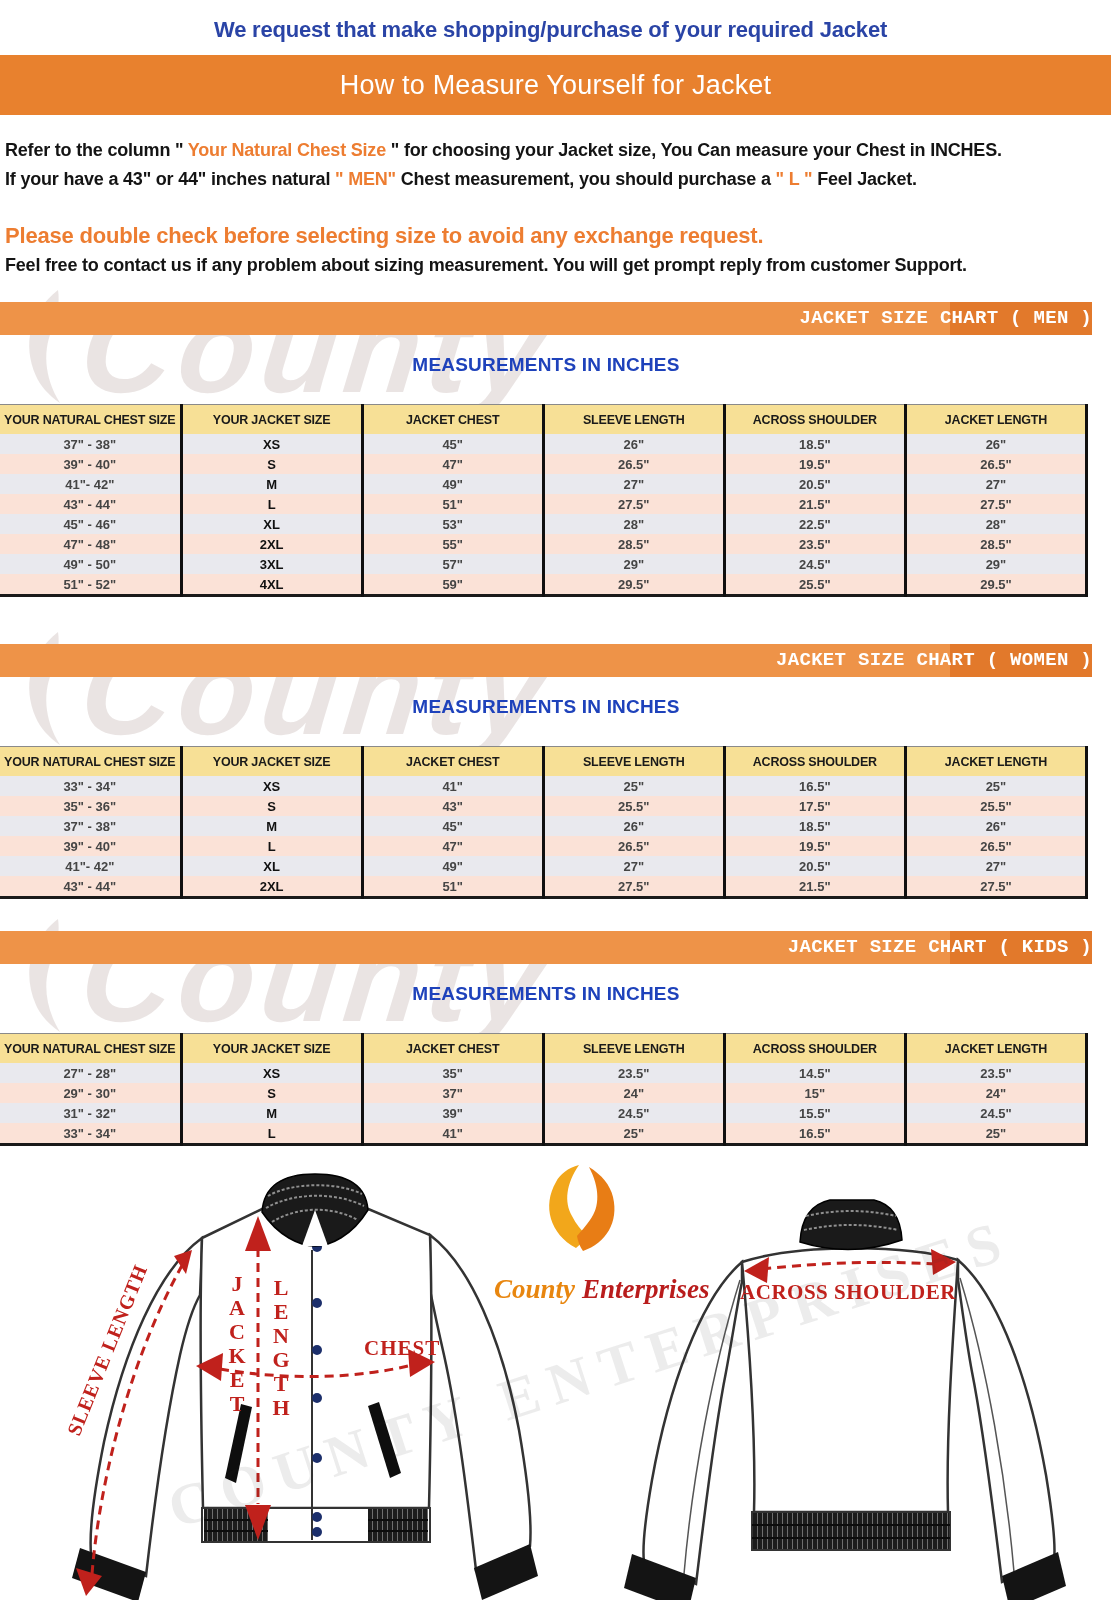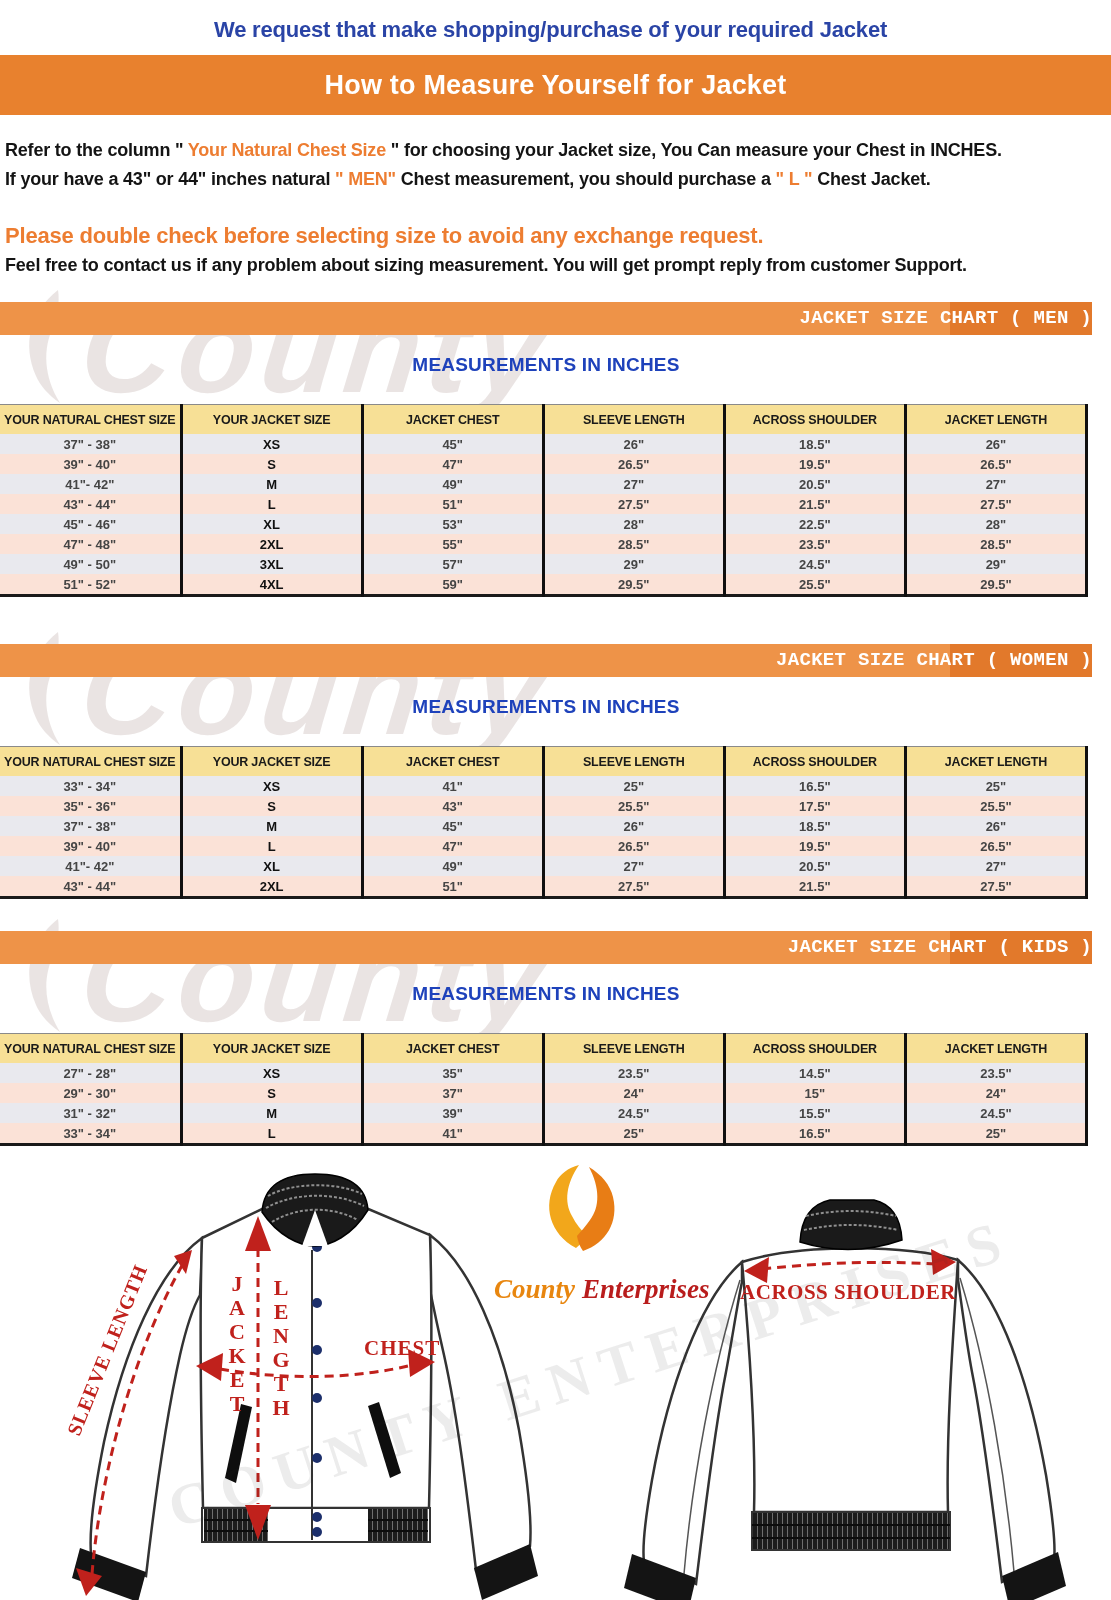--- a/index.html
+++ b/index.html
@@ -3,21 +3,21 @@
 <meta charset="utf-8">
 <style>
   html,body{margin:0;padding:0;width:1111px;height:1600px;background:#fff;}
   body{font-family:"Liberation Sans",sans-serif;overflow:hidden;}
   .page{position:relative;width:1111px;height:1600px;overflow:hidden;background:#fff;}
 
   
   .intro{padding:13px 0 0 214px;margin-bottom:9px;}
   .intro-line{margin:0;font-size:22px;font-weight:bold;color:var(--blue-intro);line-height:33px;letter-spacing:-.2px;}
 
-  .main-banner{height:60px;background:var(--banner-orange);color:#fff;font-size:27px;font-weight:bold;
+  .main-banner{height:60px;background:var(--banner-orange);color:#fff;font-size:27px;font-weight:normal;
     text-align:center;line-height:60px;letter-spacing:.2px;}
 
   .para{margin:0;padding-left:5px;font-size:18px;font-weight:bold;color:#141414;line-height:29px;letter-spacing:-.2px;}
   .para.first{margin-top:21px;}
   .accent{color:var(--accent-orange);}
   .note-orange{margin:31px 0 0;padding-left:5px;font-size:22px;font-weight:bold;color:var(--accent-orange);line-height:22px;letter-spacing:-.2px;}
   .note-black{margin:7px 0 0;padding-left:5px;font-size:18px;font-weight:bold;color:#141414;line-height:22px;letter-spacing:-.2px;}
 
   
   .size-section{position:relative;margin-top:26px;}
@@ -69,21 +69,21 @@
   <header class="intro">
     <p class="intro-line">We request that make shopping/purchase of your required Jacket</p>
   </header>
 
   <div class="main-banner">
     <span>How to Measure Yourself for Jacket</span>
   </div>
 
   <p class="para first"><span>Refer to the column " </span><span class="accent">Your Natural Chest Size</span><span> " for choosing your Jacket size, You Can measure your Chest in INCHES.</span></p>
 
-  <p class="para"><span>If your have a 43" or 44"  inches natural </span><span class="accent">" MEN"</span><span> Chest measurement, you should purchase a </span><span class="accent">" L "</span><span> Chest Jacket.</span></p>
+  <p class="para"><span>If your have a 43" or 44"  inches natural </span><span class="accent">" MEN"</span><span> Chest measurement, you should purchase a </span><span class="accent">" L "</span><span> Feel Jacket.</span></p>
 
   <p class="note-orange">Please double check before selecting size to avoid any exchange request.</p>
   <p class="note-black">Feel free to contact us if any problem about sizing measurement. You will get prompt reply from customer Support.</p>
 
   <div id="sections">
       <section class="size-section men">
         <div class="wm">
           <svg width="60" height="118" viewBox="0 0 60 118" fill="currentColor">
             <path d="M42,4 C14,26 6,58 20,90 C24,99 32,109 44,117 C28,91 26,63 38,39 C41,31 44,16 42,4 Z"></path>
           </svg>

